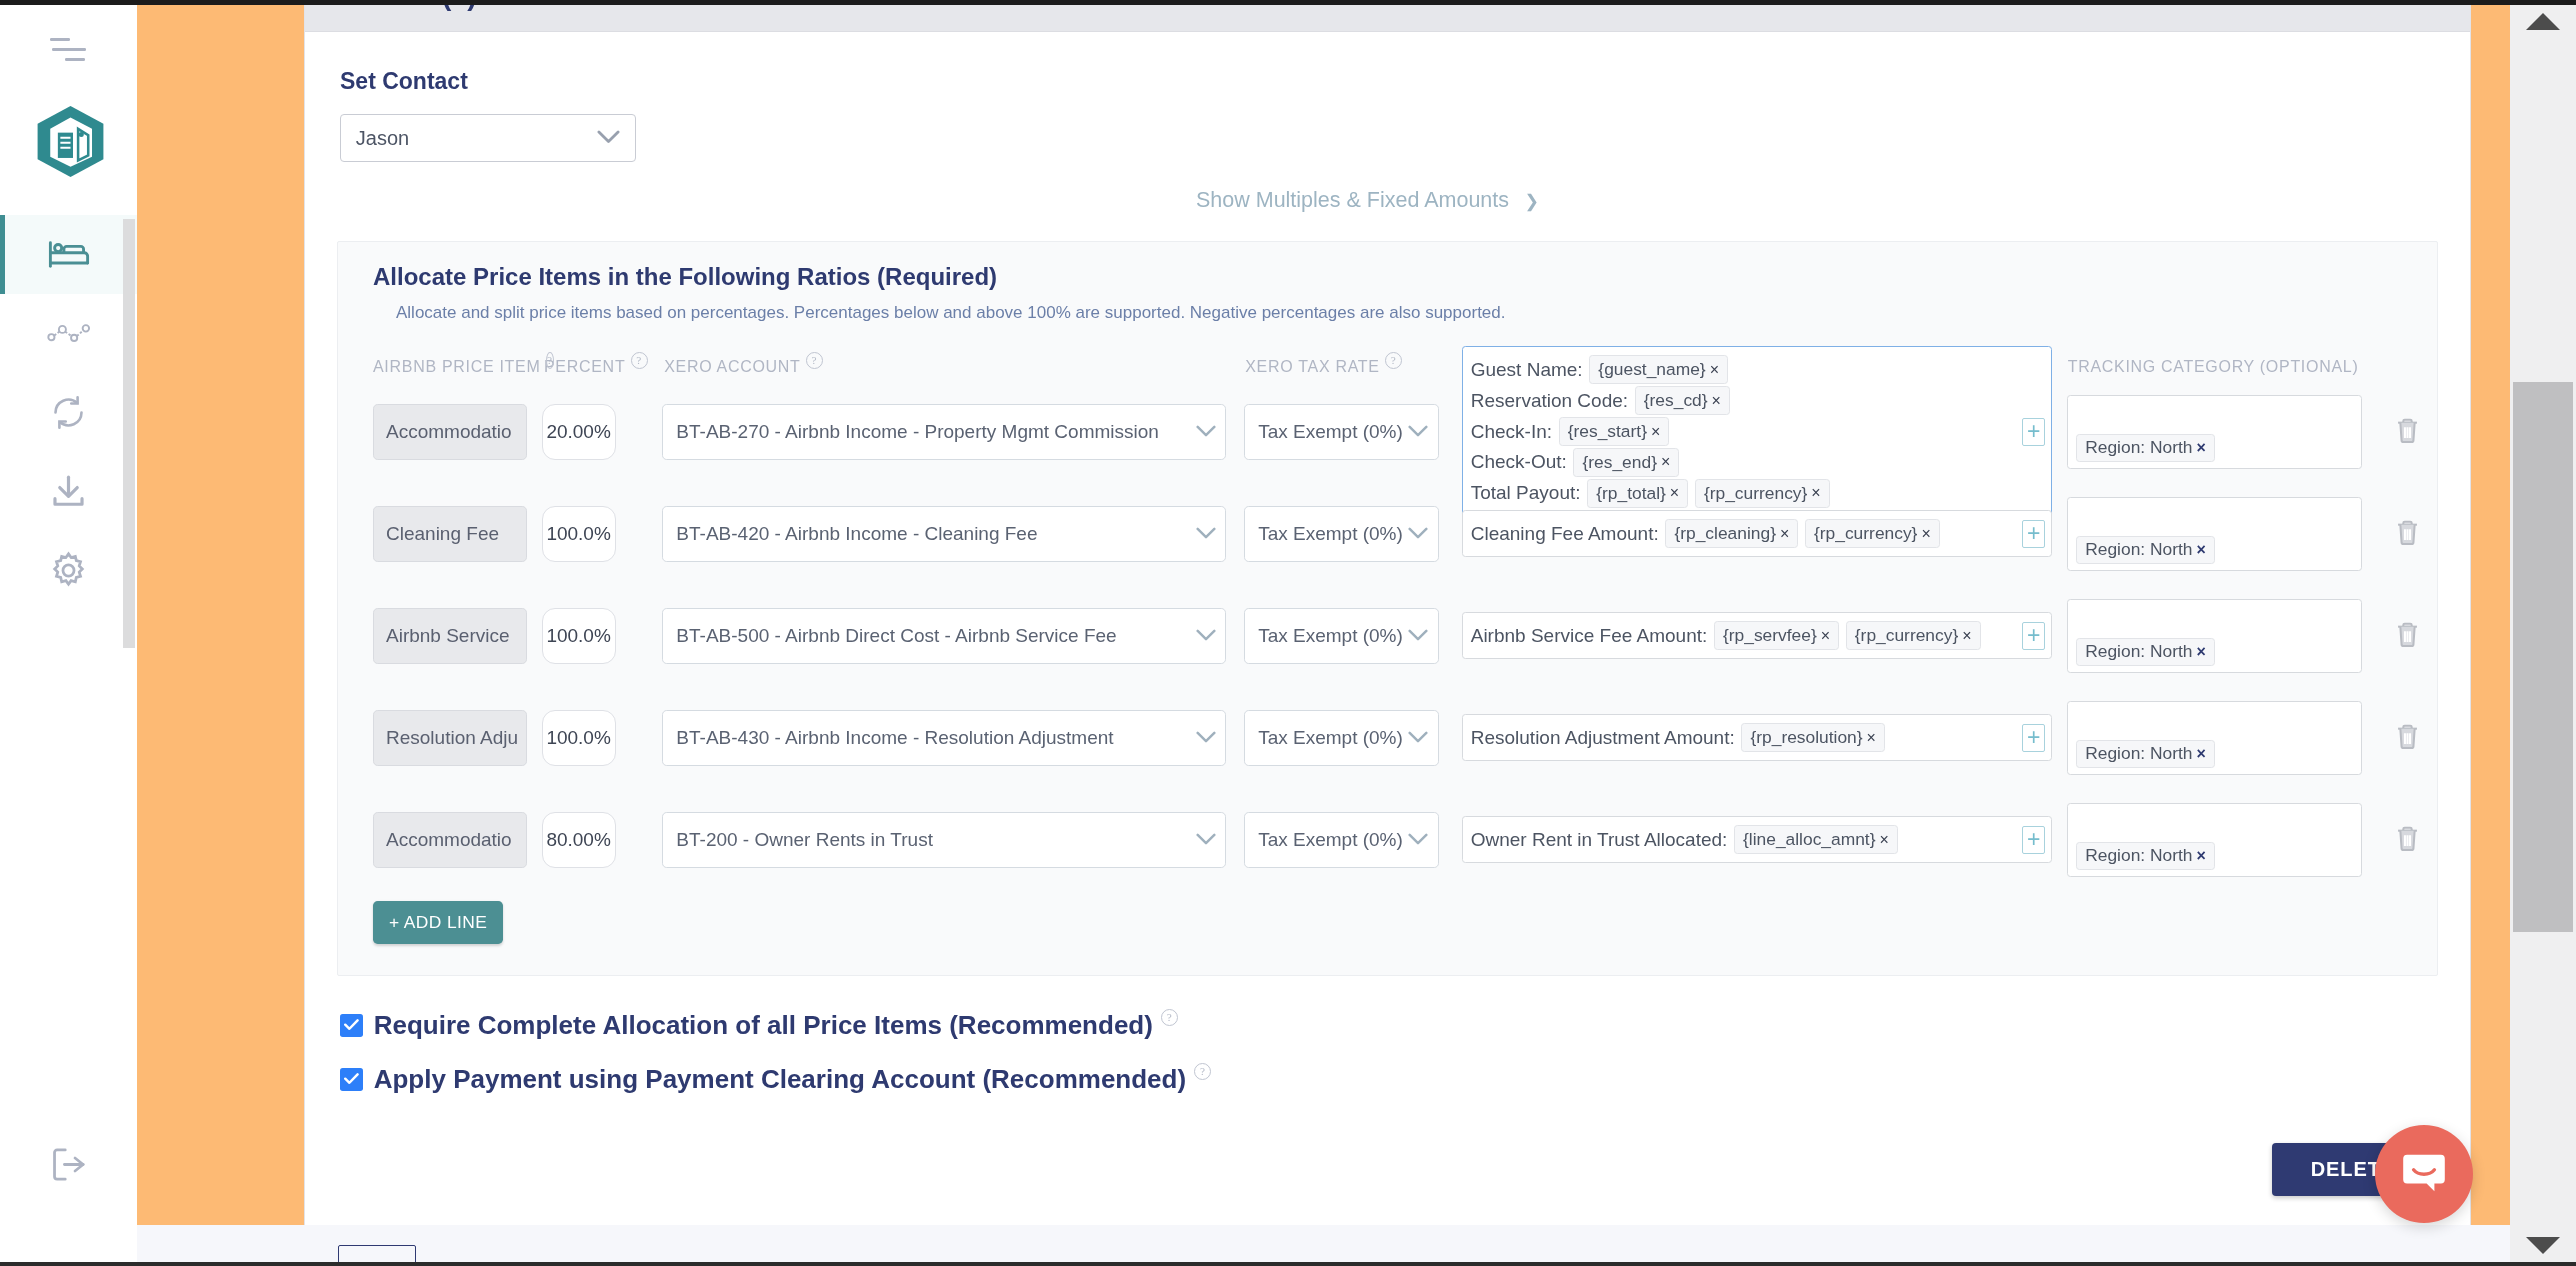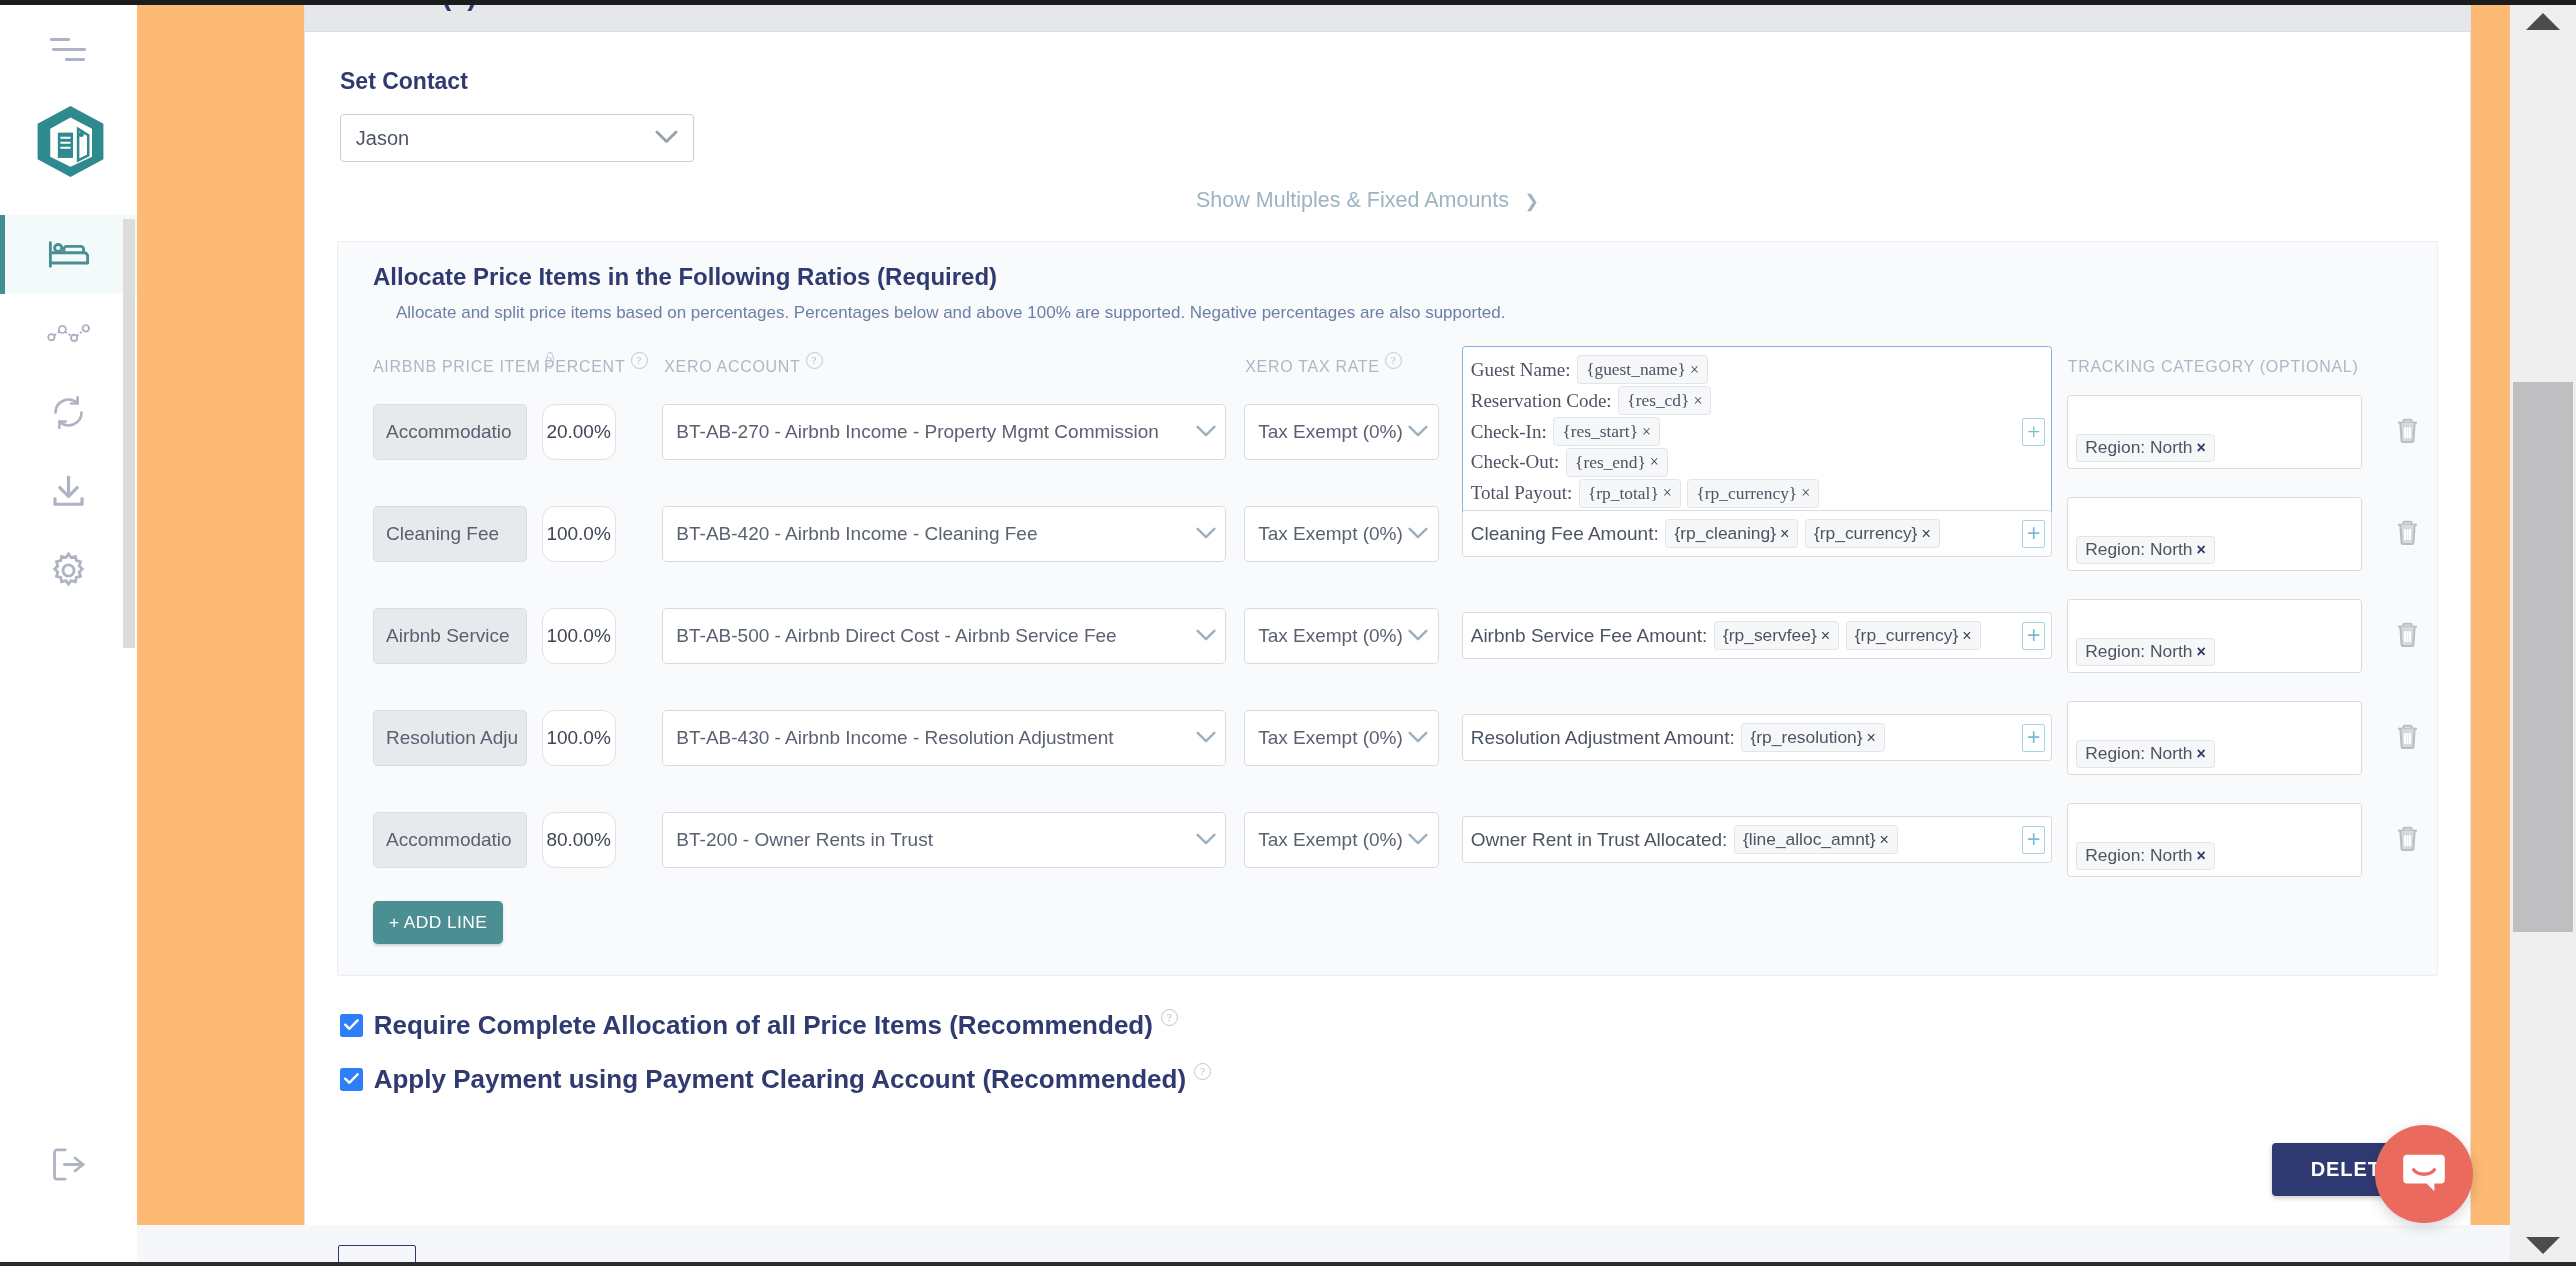--- a/index.html
+++ b/index.html
@@ -74,21 +74,21 @@
   .card-header .chev {
     position: absolute; right: 47px; top: 23px; color: #2e3a70;
   }
 
   .card-body { padding: 0 0 0 0; }
 
   
   .set-contact-wrap { padding: 36px 0 0 35px; }
   .set-contact-title { font-size: 23px; font-weight: bold; color: #2e3a70; }
   .contact-select {
-    margin-top: 19px; width: 354px; height: 48px; border: 0.7px solid #c9ccd4;
+    margin-top: 19px; width: 296px; height: 48px; border: 0.7px solid #c9ccd4;
     border-radius: 4px; background: #fff; display: flex; align-items: center;
     padding: 0 14.8px; position: relative; cursor: pointer;
   }
   .contact-select .val { font-size: 20px; color: #4d5565; }
   .contact-select .car {
     position: absolute; right: 14.8px; top: 50%; transform: translateY(-50%);
     color: #98a0ae;
   }
 
   .show-multiples {
@@ -145,21 +145,21 @@
   }
   .sel .car { position: absolute; right: 9.4px; top: 50%; transform: translateY(-50%); color: #9fb0bd; }
   .sel-acct { width: 564px; }
   .sel-tax  { width: 195px; padding-right: 27px; }
 
   .desc {
     width: 590px; min-height: 47px; background: #ffffff; border: 0.7px solid #d7dade;
     border-radius: 3.4px; padding: 6.7px 40px 6.7px 8px; position: relative;
     display: flex; flex-wrap: wrap; align-items: center;
   }
-  .desc.focused { border: 1.3px solid #7fb0e6; font-family: Liberation Serif, serif; }
+  .desc.focused { border: 1.3px solid #7fb0e6; }
   .desc-line { display: flex; align-items: center; width: 100%; padding: 1.3px 0; }
   .desc-lab { font-size: 19px; color: #4c5462; margin-right: 6.7px; white-space: nowrap; }
   .tok {
     display: inline-flex; align-items: center; gap: 4px;
     background: #f6f7f9; border: 0.7px solid #e2e4e8; border-radius: 3.4px;
     padding: 2.7px 8px; font-size: 17.4px; color: #4c5462; margin-right: 6.7px; white-space: nowrap;
   }
   .tok .x { color: #3b4252; font-size: 16px; cursor: pointer; }
   .plus-btn {
     position: absolute; right: 5.4px; top: 50%; transform: translateY(-50%);

